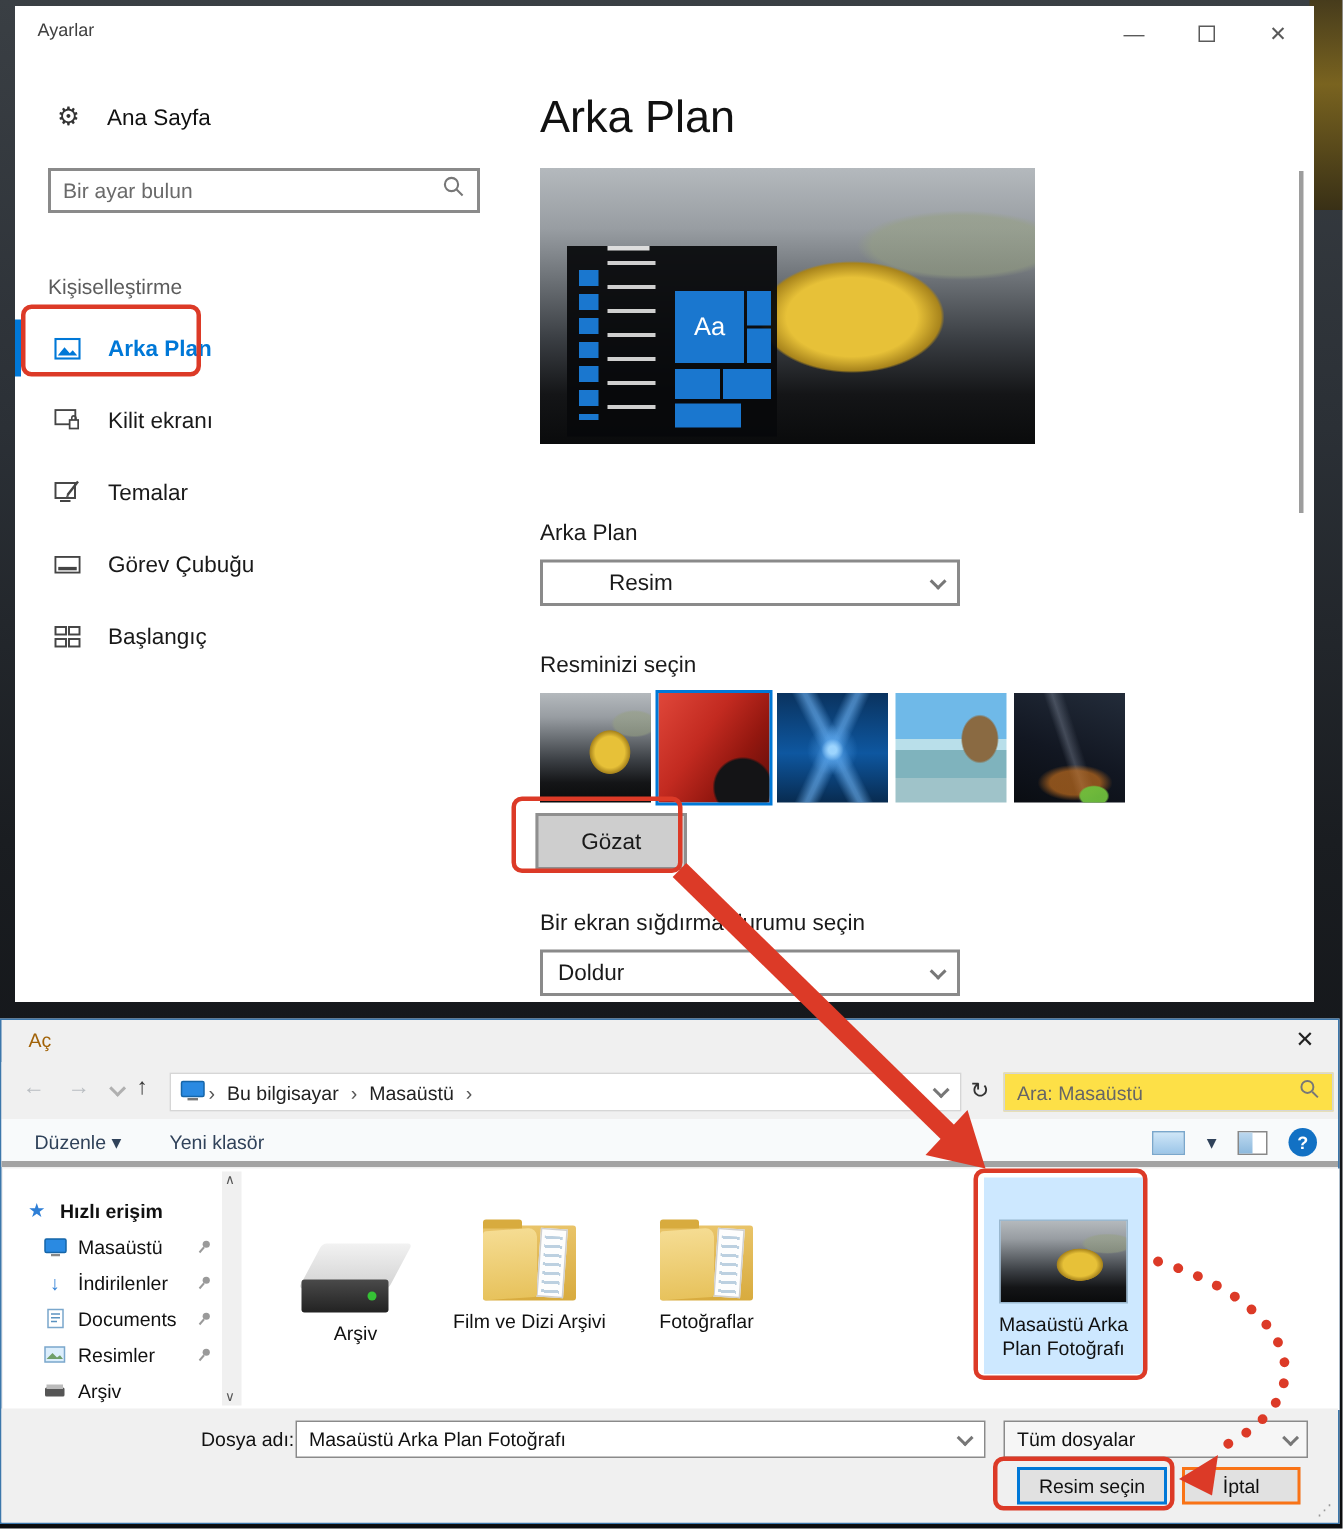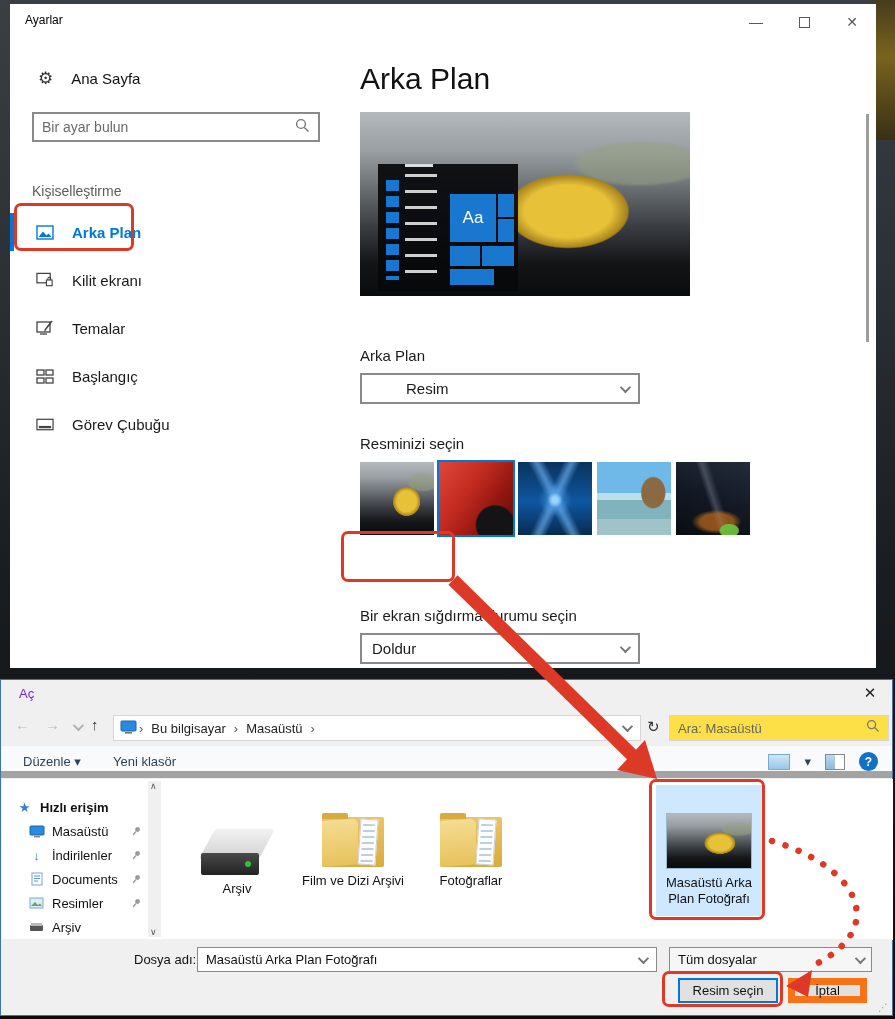--- a/index.html
+++ b/index.html
@@ -7,21 +7,21 @@
   body {
     font-family: "Liberation Sans", "DejaVu Sans", sans-serif;
     position: relative; overflow: hidden;
     background: linear-gradient(180deg,#3a3f44 0%,#2b3036 28%,#1a1d21 55%,#0b0c0e 100%);
   }
   .desktop-accent { position:absolute; right:0; top:540; width:22px; height:140px;
     background: linear-gradient(180deg,#4a3b12 0%,#8a6d17 40%,#3a2e0c 100%); opacity:.8; }
 
   
   .settings { position:absolute; left:10px; top:4px; width:866px; height:664px; background:#fff; }
-  .s-title { position:absolute; left:15px; top:9px; font-size:12px; color:#000000; }
+  .s-title { position:absolute; left:15px; top:9px; font-size:12px; color:#404040; }
   .win-controls { position:absolute; right:8px; top:6px; display:flex; gap:16px; }
   .win-btn { width:32px; height:24px; display:flex; align-items:center; justify-content:center;
              color:#5a5a5a; font-size:14px; }
   .max-glyph { width:11px; height:11px; border:1px solid #5a5a5a; display:inline-block; }
 
   .sb-home { position:absolute; left:28px; top:64px; display:flex; align-items:center; gap:18px;
              font-size:15px; color:#111; }
   .gear { font-size:17px; color:#333; }
   .sb-search { position:absolute; left:22px; top:108px; width:288px; height:30px;
                border:2px solid #8a8a8a; background:#fff; display:flex; align-items:center; }
@@ -86,38 +86,38 @@
       linear-gradient(72deg, rgba(0,0,0,0) 44%, rgba(185,195,215,.28) 50%, rgba(0,0,0,0) 58%),
       linear-gradient(200deg,#232c3a 0%,#121722 55%,#0a0d12 100%); }
   .browse-btn { position:absolute; left:347px; top:538px; width:101px; height:38px;
       background:#cecece; border:2px solid #8f8f8f; font-size:15px; color:#1a1a1a;
       display:flex; align-items:center; justify-content:center; font-family:inherit; }
   .s-scroll { position:absolute; right:7px; top:110px; width:3px; height:228px; background:#9d9d9d; }
 
   
   .dialog { position:absolute; left:0; top:679px; width:893px; height:337px;
             background:#f0f0f0; border:1px solid #3c77ab; }
-  .d-title { position:absolute; left:18px; top:6px; font-size:13px; color:#6d28d9;text-align:right; }
+  .d-title { position:absolute; left:18px; top:6px; font-size:13px; color:#a16207;text-align:right; }
   .d-close { position:absolute; right:10px; top:4px; font-size:15px; color:#222;
              width:24px; height:20px; text-align:center; }
   .d-nav { position:absolute; left:0; top:28px; width:100%; height:38px; background:#f0f0f0; }
   .nav-arrow { position:absolute; top:8px; font-size:15px; }
   .addr { position:absolute; left:112px; top:7px; width:528px; height:26px; background:#fff;
           border:1px solid #d6d6d6; display:flex; align-items:center; font-size:13px; color:#222; }
   .crumb { padding:0 6px; }
   .crumb-sep { color:#555; font-size:13px; padding:0 2px; }
   .addr-chev { margin-left:auto; margin-right:10px; }
   .refresh { position:absolute; left:646px; top:10px; font-size:15px; color:#333; }
   .d-search { position:absolute; left:668px; top:7px; width:220px; height:26px; background:#fde047;
               border:1px solid #d6d6d6; display:flex; align-items:center; }
   .d-search input { border:none; outline:none; flex:1; font-size:13px; padding:0 8px; color:#444;
                     font-family:inherit; background:transparent; }
   .d-search input::placeholder { color:#666; }
   .d-toolbar { position:absolute; left:0; top:66px; width:100%; height:32px; background:#f8fafb;
-               border-bottom:7px solid #a3a3a3; font-size:13px; color:#30425a;text-decoration:underline; }
+               border-bottom:4px solid #a3a3a3; font-size:13px; color:#30425a;text-decoration:underline; }
   .tb-item { position:absolute; top:8px; }
   .tb-right { position:absolute; right:14px; top:6px; display:flex; align-items:center; gap:14px; }
   .view-ico { width:22px; height:16px; border:1px solid #7aa7cc;
               background:linear-gradient(180deg,#cfe6f7,#9cc6e8); }
   .pane-ico { width:20px; height:16px; border:1px solid #888; background:#fff; display:flex; }
   .pane-ico span { width:9px; background:linear-gradient(180deg,#bcd8ef,#8db9dd); }
   .help-ico { width:19px; height:19px; border-radius:50%; background:#1271c4; color:#fff;
               font-size:12px; font-weight:bold; display:flex; align-items:center; justify-content:center; }
   .d-content { position:absolute; left:1px; top:99px; width:891px; height:161px; background:#fff; }
   .tree { position:absolute; left:0; top:0; width:145px; height:100%; font-size:13px; color:#111; }
@@ -157,21 +157,21 @@
   .d-bottom { position:absolute; left:0; bottom:0; width:100%; height:76px; background:#f0f0f0; }
   .fn-label { position:absolute; left:133px; top:13px; font-size:13px; color:#111; }
   .fn-input { position:absolute; left:196px; top:8px; width:460px; height:25px; background:#fff;
               border:1px solid #8a8a8a; display:flex; align-items:center; }
   .fn-input input { flex:1; border:none; outline:none; font-size:13px; padding:0 8px; color:#111;
               font-family:inherit; background:transparent; }
   .ft-combo { position:absolute; left:668px; top:8px; width:203px; height:25px; background:#f6f6f6;
               border:1px solid #8a8a8a; display:flex; align-items:center; padding:0 8px;
               font-size:13px; color:#111; }
   .d-btn { position:absolute; top:39px; height:25px; font-size:13px; color:#111; background:#e1e1e1;
-           border:7px solid #f97316; display:flex; align-items:center; justify-content:center;
+           border:2px solid #f97316; display:flex; align-items:center; justify-content:center;
            font-family:inherit; }
   .open-btn { left:677px; width:100px; border:2px solid #0078d7; }
   .cancel-btn { left:787px; width:79px; }
   .grip { position:absolute; right:3px; bottom:2px; font-size:10px; color:#999; letter-spacing:1px; }
 
   
   .anno { position:absolute; border:3px solid #dc3a27; border-radius:7px; z-index:40; }
   #overlay { position:absolute; left:0; top:0; width:895px; height:1019px; z-index:50;
              pointer-events:none; }
 </style>
@@ -238,37 +238,37 @@
             <rect x="1" y="2" width="13" height="10" fill="none" stroke="#444" stroke-width="1.3"></rect>
             <line x1="4" y1="14" x2="11" y2="14" stroke="#444" stroke-width="1.3"></line>
             <line x1="9" y1="10" x2="16" y2="1" stroke="#444" stroke-width="1.6"></line>
             <path d="M8 11.5 l2.2-.6 -1.5-1.2Z" fill="#444"></path>
           </svg>
       </span>
       <span>Temalar</span>
     </div>
     <div class="sb-item">
       <span class="sb-ico">
+        <svg width="19" height="13" viewBox="0 0 19 13">
+            <rect x="1" y="1" width="17" height="11" fill="none" stroke="#444" stroke-width="1.3"></rect>
+            <rect x="3" y="8" width="13" height="2.4" fill="#444"></rect>
+          </svg>
+      </span>
+      <span>Görev Çubuğu</span>
+    </div>
+    <div class="sb-item">
+      <span class="sb-ico">
         <svg width="18" height="15" viewBox="0 0 18 15">
             <rect x="1" y="1" width="7" height="5" fill="none" stroke="#444" stroke-width="1.3"></rect>
             <rect x="10" y="1" width="7" height="5" fill="none" stroke="#444" stroke-width="1.3"></rect>
             <rect x="1" y="9" width="7" height="5" fill="none" stroke="#444" stroke-width="1.3"></rect>
             <rect x="10" y="9" width="7" height="5" fill="none" stroke="#444" stroke-width="1.3"></rect>
           </svg>
       </span>
       <span>Başlangıç</span>
-    </div>
-    <div class="sb-item">
-      <span class="sb-ico">
-        <svg width="19" height="13" viewBox="0 0 19 13">
-            <rect x="1" y="1" width="17" height="11" fill="none" stroke="#444" stroke-width="1.3"></rect>
-            <rect x="3" y="8" width="13" height="2.4" fill="#444"></rect>
-          </svg>
-      </span>
-      <span>Görev Çubuğu</span>
     </div>
   </div>
 
   <div class="m-title">Arka Plan</div>
 
   <div class="preview car-scene">
     <div class="start-panel">
       <div class="panel-top-dash"></div>
       <div class="tiles-col"></div>
       <div class="list-col"></div>
@@ -289,20 +289,21 @@
 
   <div class="fld-label" style="left:350px; top:431px;">Resminizi seçin</div>
   <div class="thumbs">
     <div class="thumb car-scene"></div>
     <div class="thumb th2 sel"></div>
     <div class="thumb th3"></div>
     <div class="thumb th4"></div>
     <div class="thumb th5"></div>
   </div>
 
+  <button class="browse-btn">Gözat</button>
 
   <div class="fld-label" style="left:350px; top:603px;">Bir ekran sığdırma durumu seçin</div>
   <div class="combo" style="left:350px; top:629px;">
     <span>Doldur</span>
     <span class="chev"></span>
   </div>
 
   <div class="s-scroll"></div>
 </div>
 

